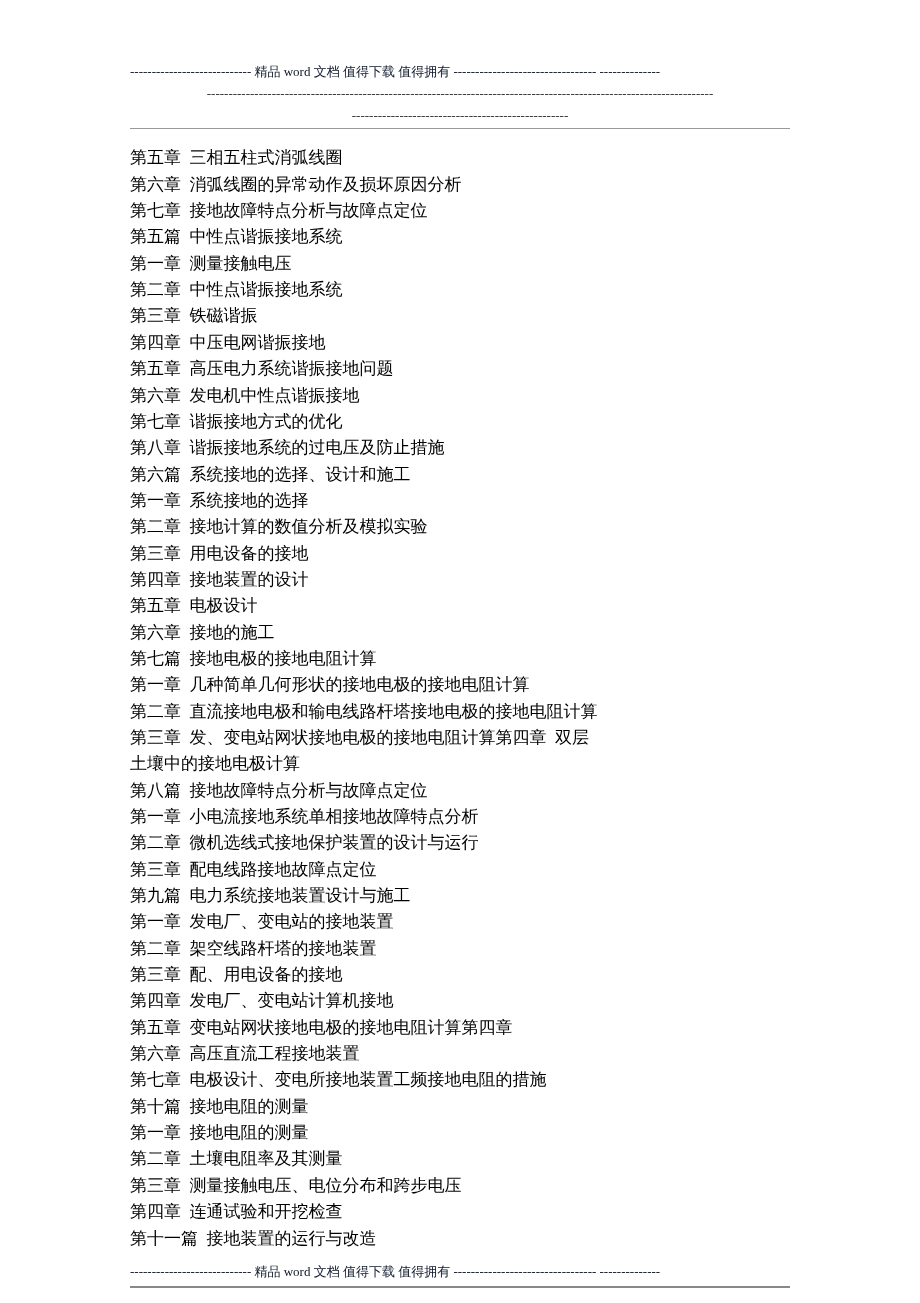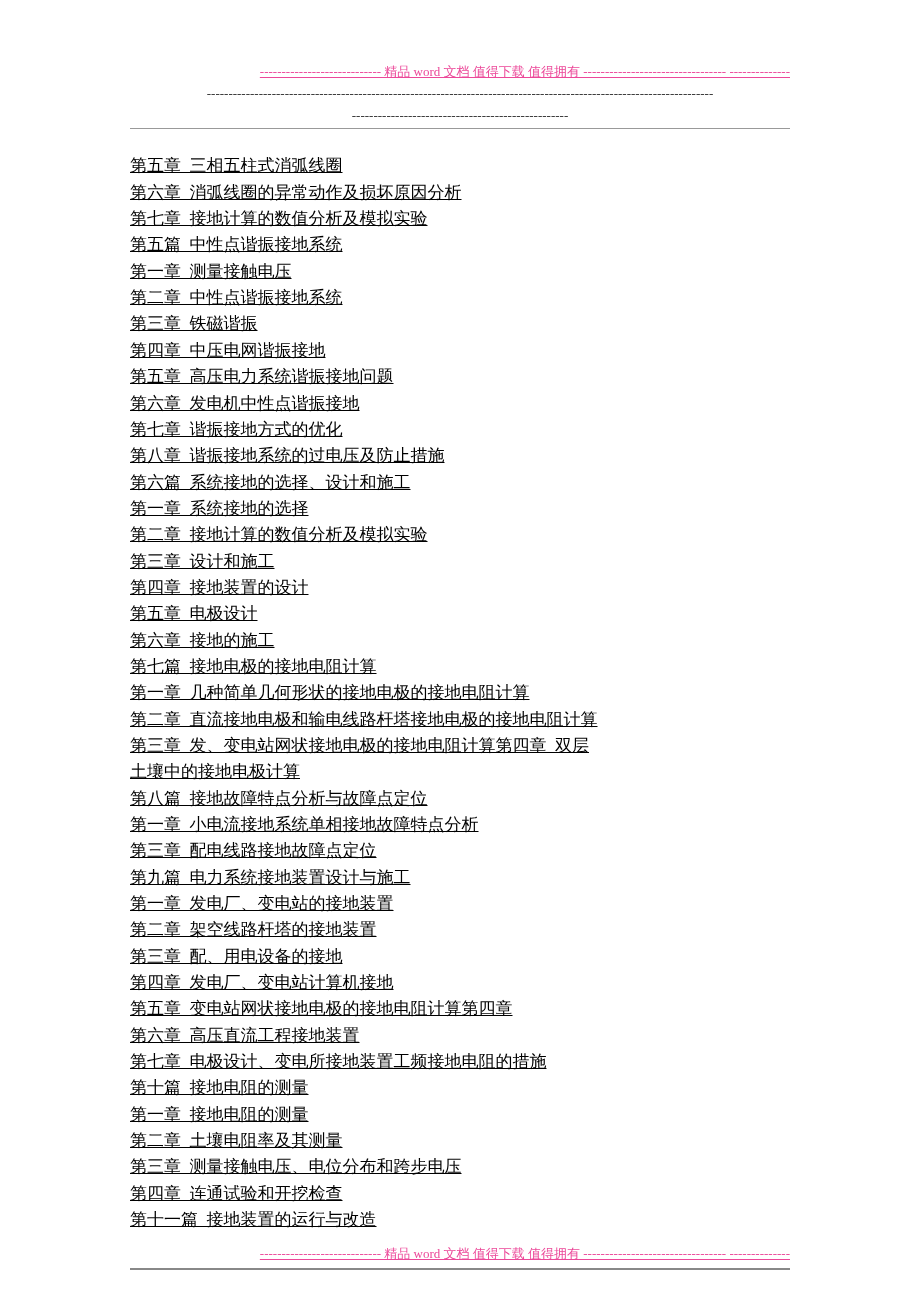--- a/index.html
+++ b/index.html
@@ -9,40 +9,38 @@
     font-family: "SimSun", "宋体", serif;
     width: 920px;
   }
   .page {
     padding: 62px 130px 40px 130px;
     font-size: 17px;
     line-height: 1.55;
     color: #000;
   }
   .header-line1, .footer-line1 {
-    text-align: right;
+    text-align: left;
     font-size: 13px;
-    color: #ec4899;
+    color: #0f172a;
     margin-bottom: 2px;
-    text-decoration: underline;
   }
   .header-line2, .header-line3 {
     text-align: center;
     font-size: 13px;
     color: #333;
     margin-bottom: 2px;
   }
   .hr-thin {
     border: none;
     border-top: 1px solid #999;
     margin: 2px 0 8px 0;
   }
   .content {
-    margin-top: 24px;
-    text-decoration: underline;
+    margin-top: 16px;
   }
   .row {
     white-space: pre-wrap;
   }
   .footer-block {
     margin-top: 10px;
   }
   .hr-thick {
     border: none;
     border-top: 2px solid #888;
@@ -56,44 +54,45 @@
 
   <div class="header-line1">----------------------------            精品 word 文档    值得下载    值得拥有 ---------------------------------
 --------------</div>
   <div class="header-line2">---------------------------------------------------------------------------------------------------------------------</div>
   <div class="header-line3">--------------------------------------------------</div>
   <hr class="hr-thin">
 
   <div class="content" id="toc-content">
       <div class="row">第五章  三相五柱式消弧线圈</div>
       <div class="row">第六章  消弧线圈的异常动作及损坏原因分析</div>
-      <div class="row">第七章  接地计算的数值分析及模拟实验</div>
+      <div class="row">第七章  接地故障特点分析与故障点定位</div>
       <div class="row">第五篇  中性点谐振接地系统</div>
       <div class="row">第一章  测量接触电压</div>
       <div class="row">第二章  中性点谐振接地系统</div>
       <div class="row">第三章  铁磁谐振</div>
       <div class="row">第四章  中压电网谐振接地</div>
       <div class="row">第五章  高压电力系统谐振接地问题</div>
       <div class="row">第六章  发电机中性点谐振接地</div>
       <div class="row">第七章  谐振接地方式的优化</div>
       <div class="row">第八章  谐振接地系统的过电压及防止措施</div>
       <div class="row">第六篇  系统接地的选择、设计和施工</div>
       <div class="row">第一章  系统接地的选择</div>
       <div class="row">第二章  接地计算的数值分析及模拟实验</div>
-      <div class="row">第三章  设计和施工</div>
+      <div class="row">第三章  用电设备的接地</div>
       <div class="row">第四章  接地装置的设计</div>
       <div class="row">第五章  电极设计</div>
       <div class="row">第六章  接地的施工</div>
       <div class="row">第七篇  接地电极的接地电阻计算</div>
       <div class="row">第一章  几种简单几何形状的接地电极的接地电阻计算</div>
       <div class="row">第二章  直流接地电极和输电线路杆塔接地电极的接地电阻计算</div>
       <div class="row">第三章  发、变电站网状接地电极的接地电阻计算第四章  双层</div>
       <div class="row">土壤中的接地电极计算</div>
       <div class="row">第八篇  接地故障特点分析与故障点定位</div>
       <div class="row">第一章  小电流接地系统单相接地故障特点分析</div>
+      <div class="row">第二章  微机选线式接地保护装置的设计与运行</div>
       <div class="row">第三章  配电线路接地故障点定位</div>
       <div class="row">第九篇  电力系统接地装置设计与施工</div>
       <div class="row">第一章  发电厂、变电站的接地装置</div>
       <div class="row">第二章  架空线路杆塔的接地装置</div>
       <div class="row">第三章  配、用电设备的接地</div>
       <div class="row">第四章  发电厂、变电站计算机接地</div>
       <div class="row">第五章  变电站网状接地电极的接地电阻计算第四章</div>
       <div class="row">第六章  高压直流工程接地装置</div>
       <div class="row">第七章  电极设计、变电所接地装置工频接地电阻的措施</div>
       <div class="row">第十篇  接地电阻的测量</div>

